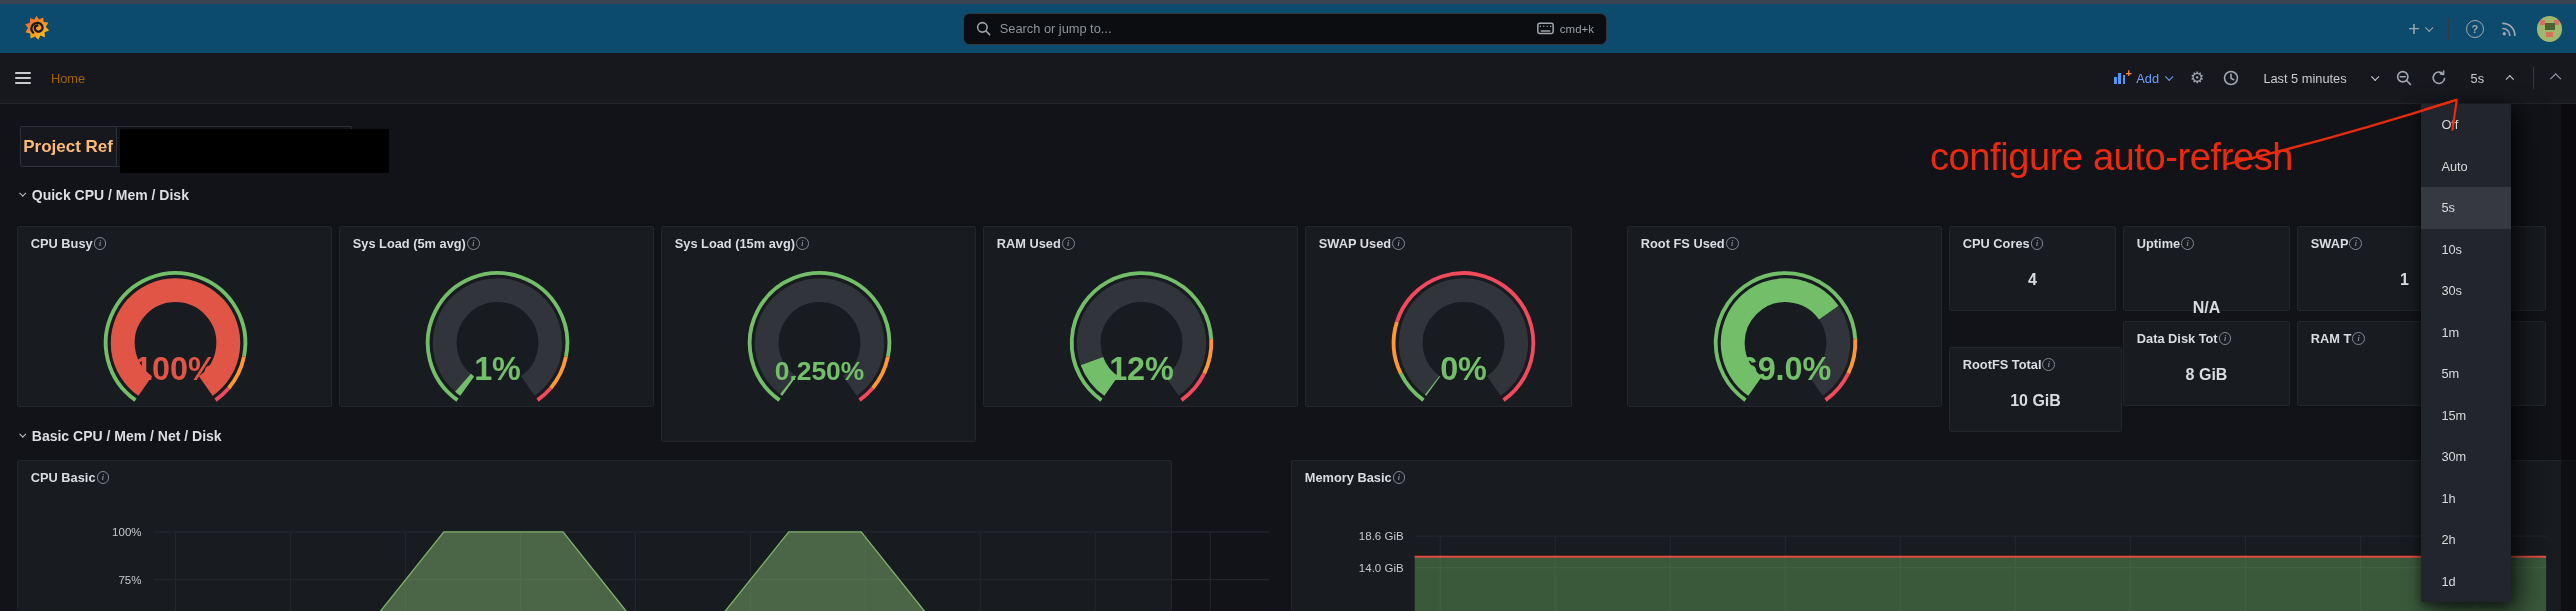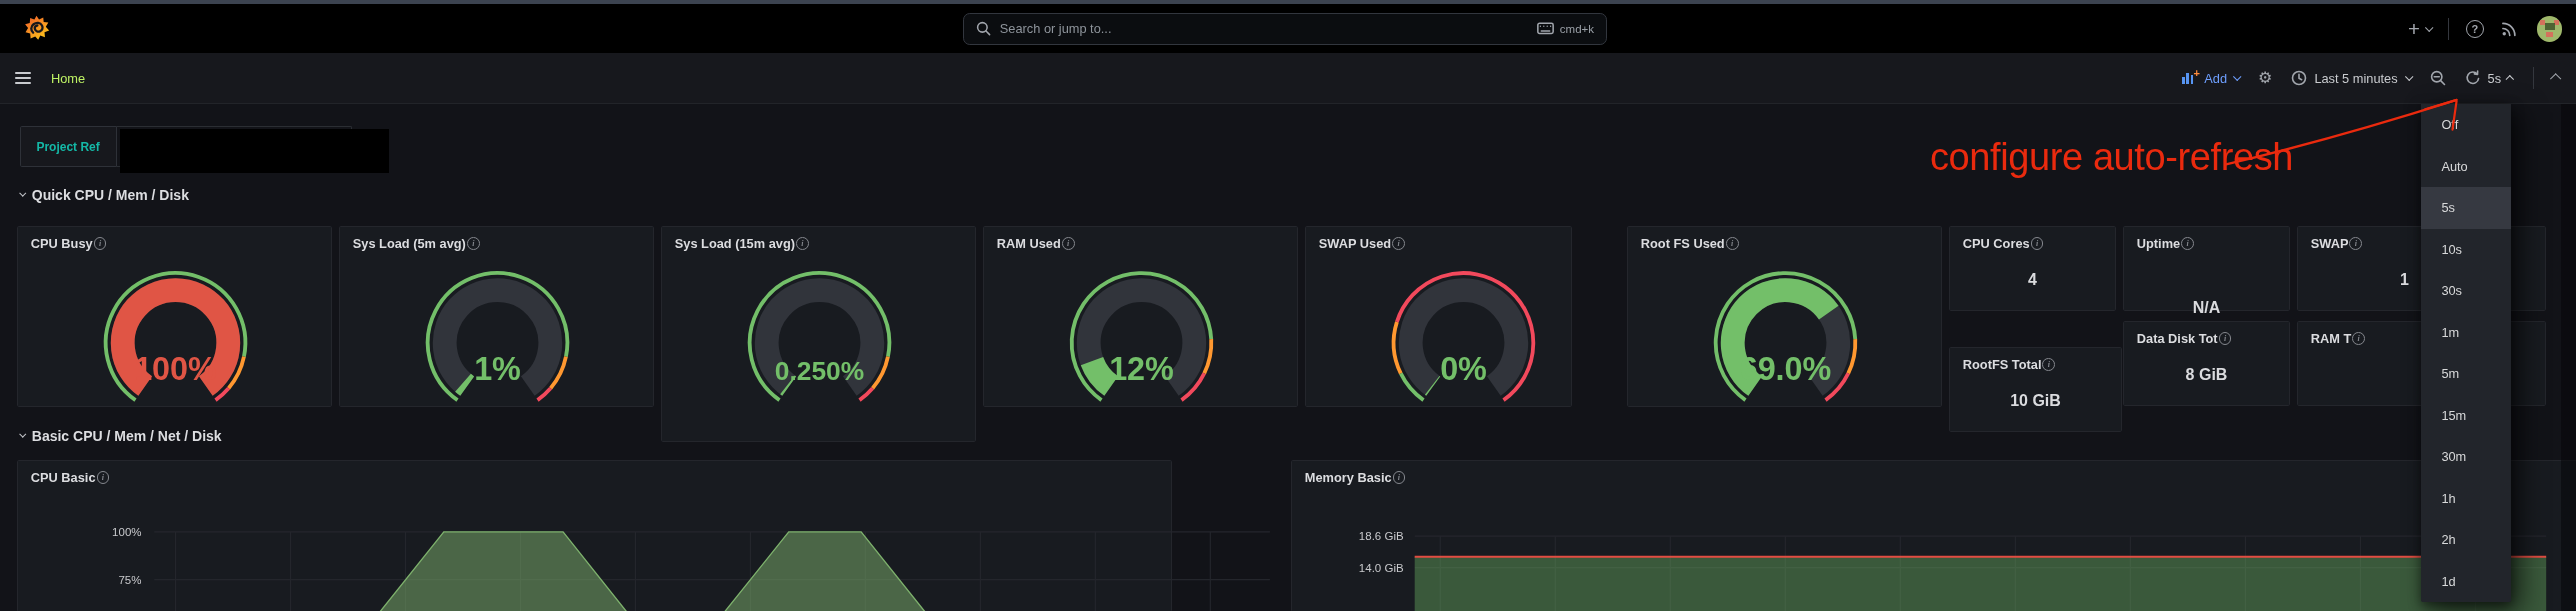--- a/index.html
+++ b/index.html
@@ -5,21 +5,21 @@
   * { box-sizing: border-box; }
   html,body { margin:0; padding:0; }
   body {
     width:2576px; height:612px; overflow:hidden; position:relative;
     background:#121318; color:#d8d9da;
     font-family:"Liberation Sans", sans-serif;
   }
   
   .chrome-strip { position:absolute; top:0; left:0; right:0; height:4.3px; background:#3c4350; }
   
-  .nav1 { position:absolute; top:4.3px; left:0; right:0; height:58px; background:#000000; border-bottom:0.9px solid #24262b; }
+  .nav1 { position:absolute; top:4.3px; left:0; right:0; height:58px; background:#0c4a6e; border-bottom:0.9px solid #24262b; }
   .nav2 { position:absolute; top:53px; left:0; right:0; height:51px; background:#17181d; border-bottom:0.9px solid #222429; display:flex; align-items:center; padding:0 15.3px; }
   .logo { position:absolute; left:23px; top:7.7px; width:27px; height:32px; }
   .searchbox {
     position:absolute; left:963px; top:8.5px; width:644px; height:32px;
     background:#0b0d10; border:0.9px solid #32363e; border-radius:6.8px;
     display:flex; align-items:center; padding:0 12px; gap:8.5px;
     color:#8e949b; font-size:12.8px; cursor:text;
   }
   .searchbox .grow { flex:1; }
   .kbd-hint { display:flex; align-items:center; gap:6px; color:#9aa0a7; font-size:11.5px; }
@@ -28,35 +28,35 @@
   .icon-btn { display:flex; align-items:center; gap:5.1px; cursor:pointer; color:#a2a6ad; }
   .plus-glyph { font-size:20.4px; font-weight:300; line-height:1; }
   .chev { display:inline-block; width:6px; height:6px; border-right:1.5px solid currentColor; border-bottom:1.5px solid currentColor; transform:rotate(45deg) translateY(-1.7px); }
   .chev.up { transform:rotate(-135deg) translateY(-1.7px); }
   .help-circle { width:18px; height:18px; border:1.5px solid #a2a6ad; border-radius:50%; display:flex; align-items:center; justify-content:center; font-size:11px; font-weight:600; }
   .avatar { width:25.6px; height:25.6px; border-radius:50%; background:#9fb86b; position:relative; overflow:hidden; }
   .avatar i { position:absolute; background:#d4715c; }
   .avatar .b { background:#4e6333; }
   .hamburger { width:15.3px; display:flex; flex-direction:column; gap:3px; cursor:pointer; }
   .hamburger span { height:1.9px; background:#c9cbcf; border-radius:0.9px; }
-  .breadcrumb { margin-left:20.4px; font-size:12.8px; color:#bef264; cursor:pointer; }
+  .breadcrumb { margin-left:20.4px; font-size:12.8px; color:#a16207; cursor:pointer; }
   .nav2-right { margin-left:auto; display:flex; align-items:center; gap:19px; color:#a2a6ad; font-size:12.8px; }
   .add-ctrl { display:flex; align-items:center; gap:6px; color:#6e9fff; cursor:pointer; }
   .minibar { display:flex; align-items:flex-end; gap:1.7px; position:relative; padding-right:5.1px; }
   .minibar b { width:2.6px; background:#5794f2; display:block; }
   .minibar .p { position:absolute; right:-1.7px; top:-6px; color:#ff8a3c; font-size:11px; font-weight:700; }
-  .tool-group { display:flex; align-items:center; gap:7px; cursor:pointer; color:#c9cbcf; }
+  .tool-group { display:flex; align-items:center; gap:24px; cursor:pointer; color:#c9cbcf; }
   svg.icon { display:block; stroke:#a2a6ad; fill:none; stroke-width:1.8; stroke-linecap:round; stroke-linejoin:round; }
   .gear-glyph { font-size:16px; line-height:1; cursor:pointer; }
   
   .var-label {
     position:absolute; left:19.6px; top:126px; width:97px; height:41px;
     border:0.9px solid #2e3138; border-radius:1.7px 0 0 1.7px;
     display:flex; align-items:center; justify-content:center;
-    color:#14b8a6; font-size:12px; font-weight:600; background:#17181d;
+    color:#fdba74; font-size:17px; font-weight:600; background:#17181d;
   }
   .var-select { position:absolute; left:117px; top:126px; width:235px; height:41px; border:0.9px solid #2b2e33; border-left:none; border-radius:0 1.7px 1.7px 0; cursor:pointer; }
   .redaction { position:absolute; left:120px; top:129px; width:269px; height:44px; background:#000; z-index:5; }
   .section-header { position:absolute; display:flex; align-items:center; gap:7.7px; font-size:14px; font-weight:700; color:#dcdde0; cursor:pointer; }
   .section-header .chev { width:5.1px; height:5.1px; border-width:1.4px; color:#c4c6ca; }
   .panel { position:absolute; background:#181b20; border:0.9px solid #24262c; border-radius:1.7px; }
   .panel-title { display:flex; align-items:center; gap:1px; padding:9.4px 0 0 12.8px; font-size:12.8px; font-weight:600; color:#dcdde0; white-space:nowrap; overflow:hidden; }
   .info-icon { width:12.8px; height:12.8px; min-width:12.8px; border:1.2px solid #85888e; border-radius:50%; color:#85888e; font-size:8px; font-style:italic; font-weight:700; display:inline-flex; align-items:center; justify-content:center; cursor:pointer; font-family:"Liberation Serif", serif; }
   .stat-value { position:absolute; left:0; right:0; text-align:center; font-size:16px; font-weight:600; color:#dadbde; }
   

